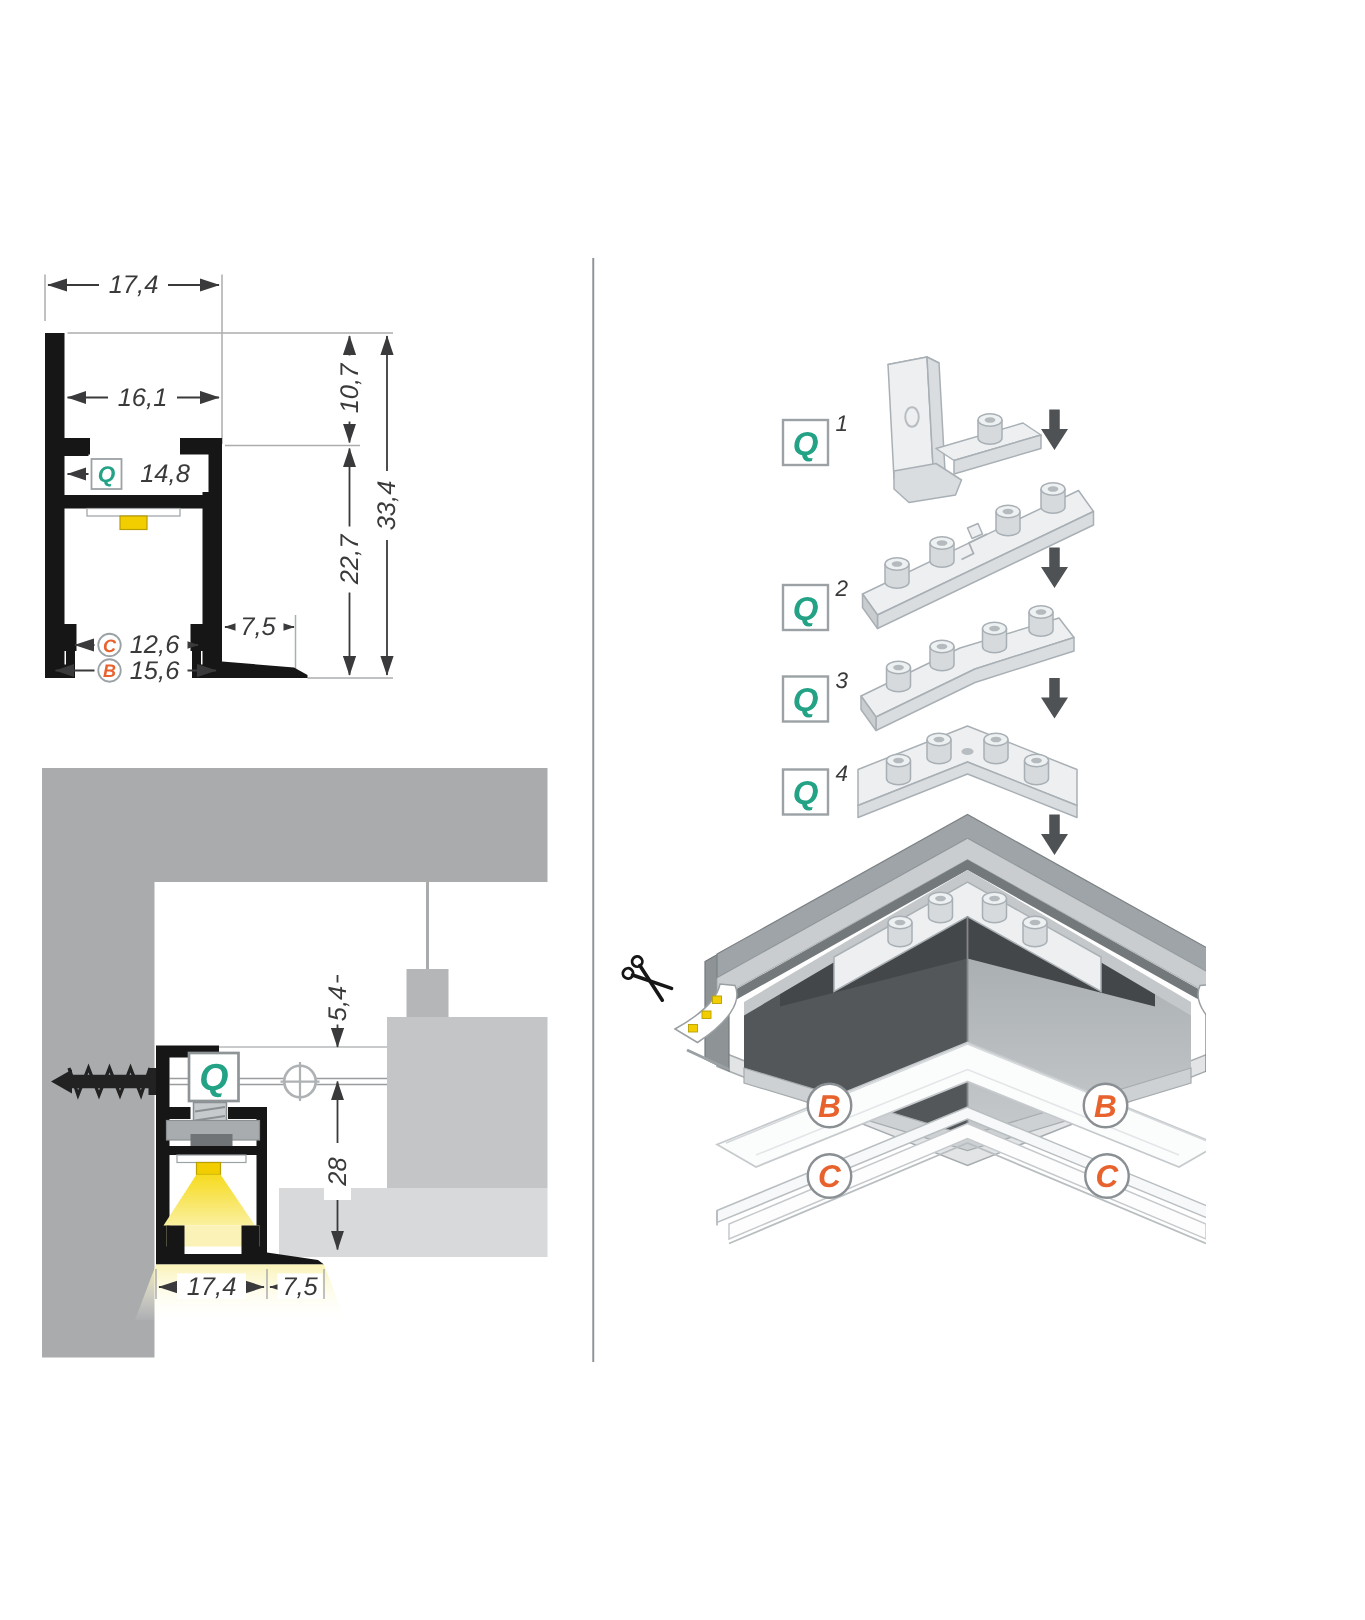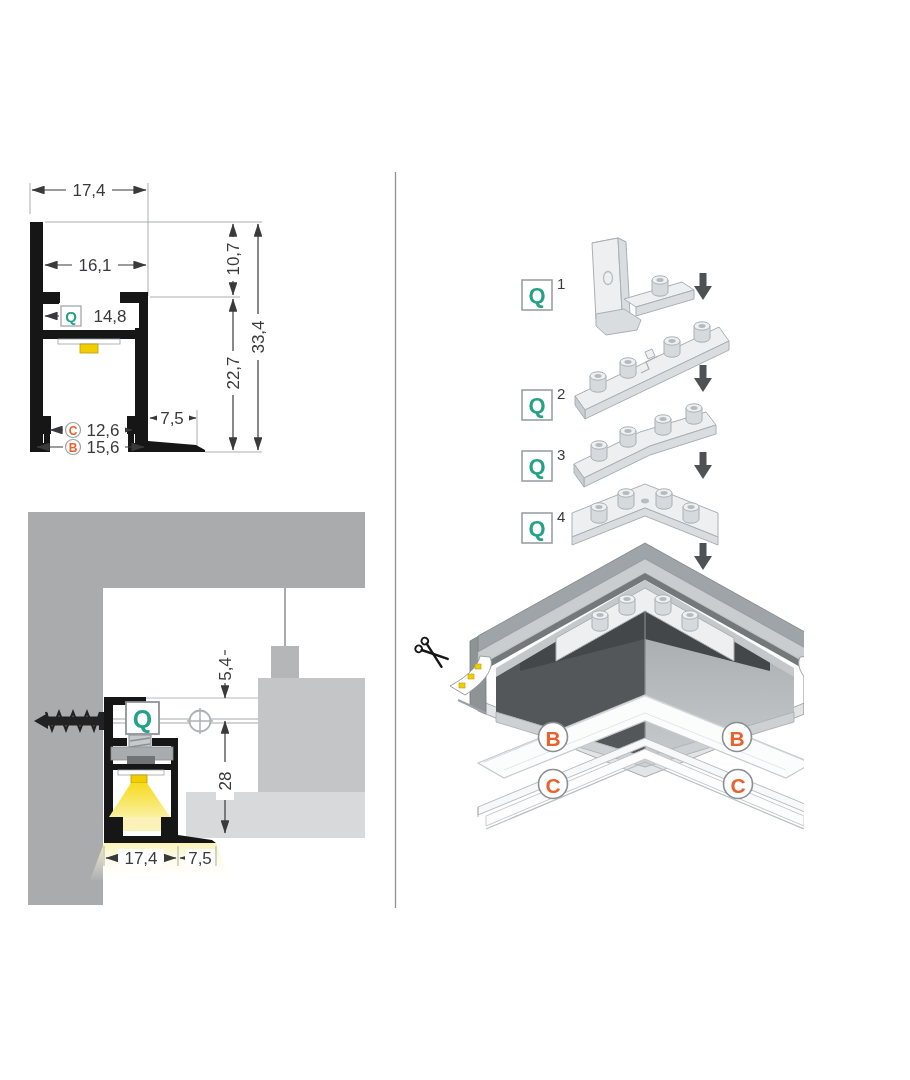--- a/index.html
+++ b/index.html
@@ -1,17 +1,17 @@
 <!DOCTYPE html>
 <html><head>
 <meta charset="utf-8">
 <style>
   html,body{margin:0;padding:0;background:#ffffff;}
   .stage{position:relative;width:804px;height:1080px;background:#ffffff;overflow:hidden;
-         font-family:"Liberation Sans",sans-serif;}
+         font-family:"Liberation Sans",sans-serif;font-style:italic;}
   svg{position:absolute;left:0;top:0;}
   .el{stroke:#ABADAF;stroke-width:1;fill:none;}
   .dl{stroke:#3A3A3C;stroke-width:1.2;fill:none;marker-start:url(#ar);marker-end:url(#ar);}
   .dle{stroke:#3A3A3C;stroke-width:1.2;fill:none;marker-end:url(#ar);}
   .t{font-family:"Liberation Sans",sans-serif;font-size:17px;fill:#3A3A3C;
      text-anchor:middle;dominant-baseline:central;}
   .bg{fill:#ffffff;}
   .qs{font-family:"Liberation Sans",sans-serif;font-weight:700;fill:#23A286;
       text-anchor:middle;dominant-baseline:central;}
   .oc{font-family:"Liberation Sans",sans-serif;font-weight:700;fill:#E8622D;

